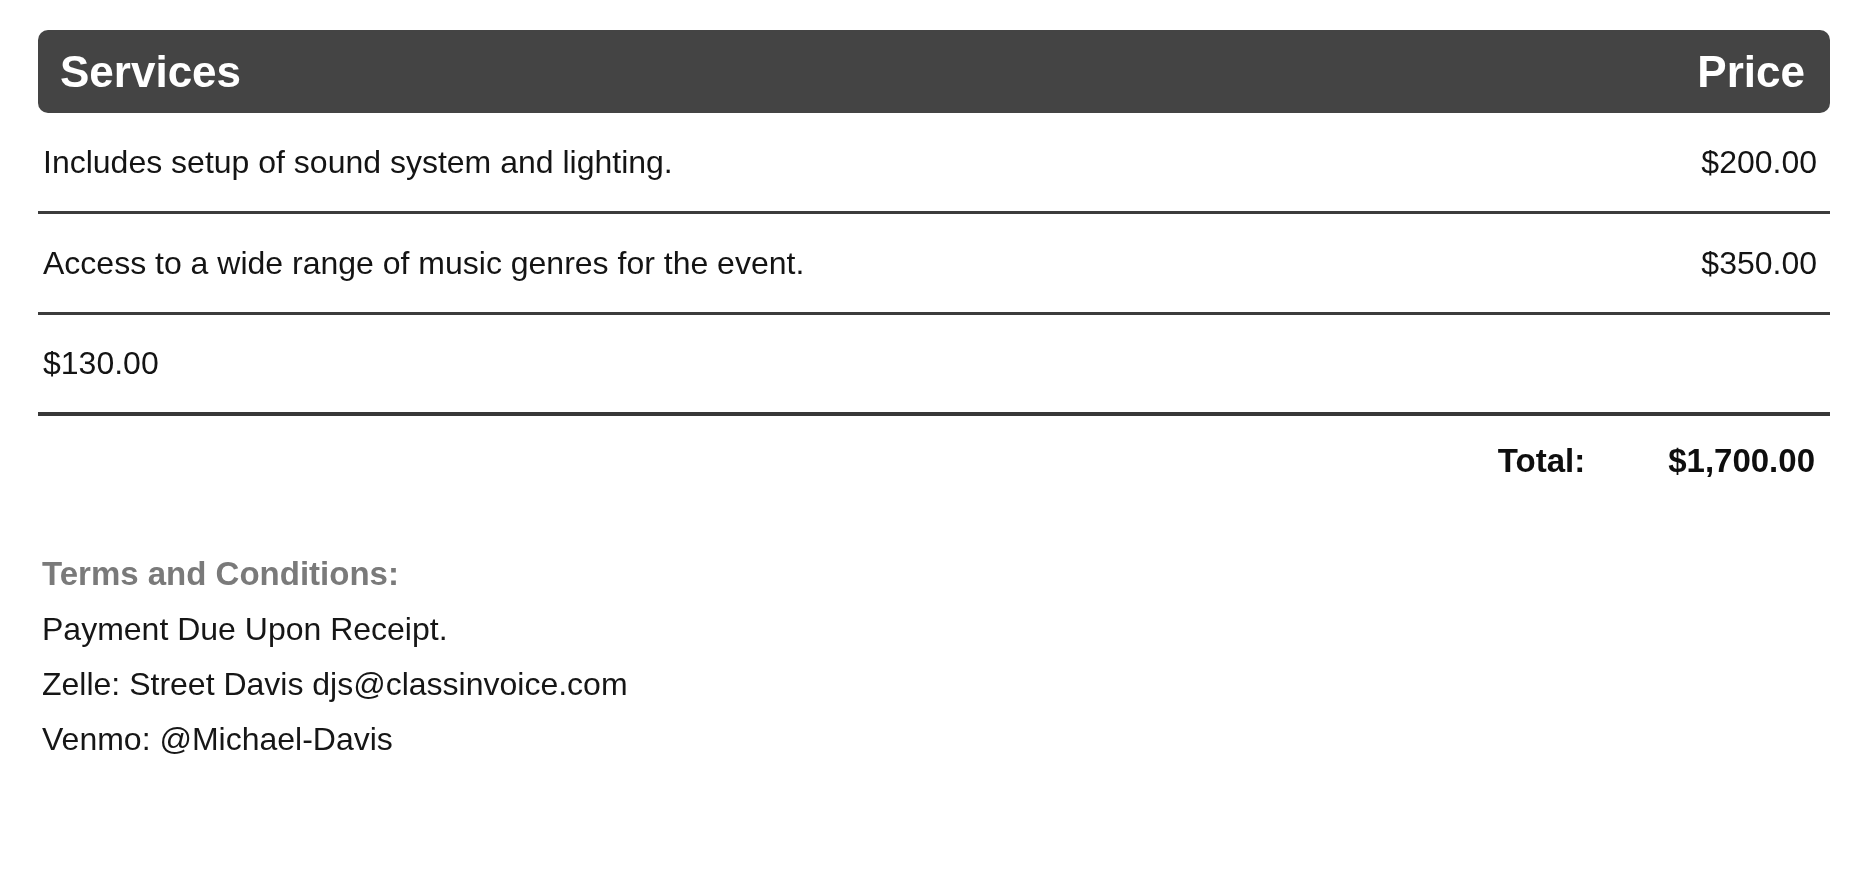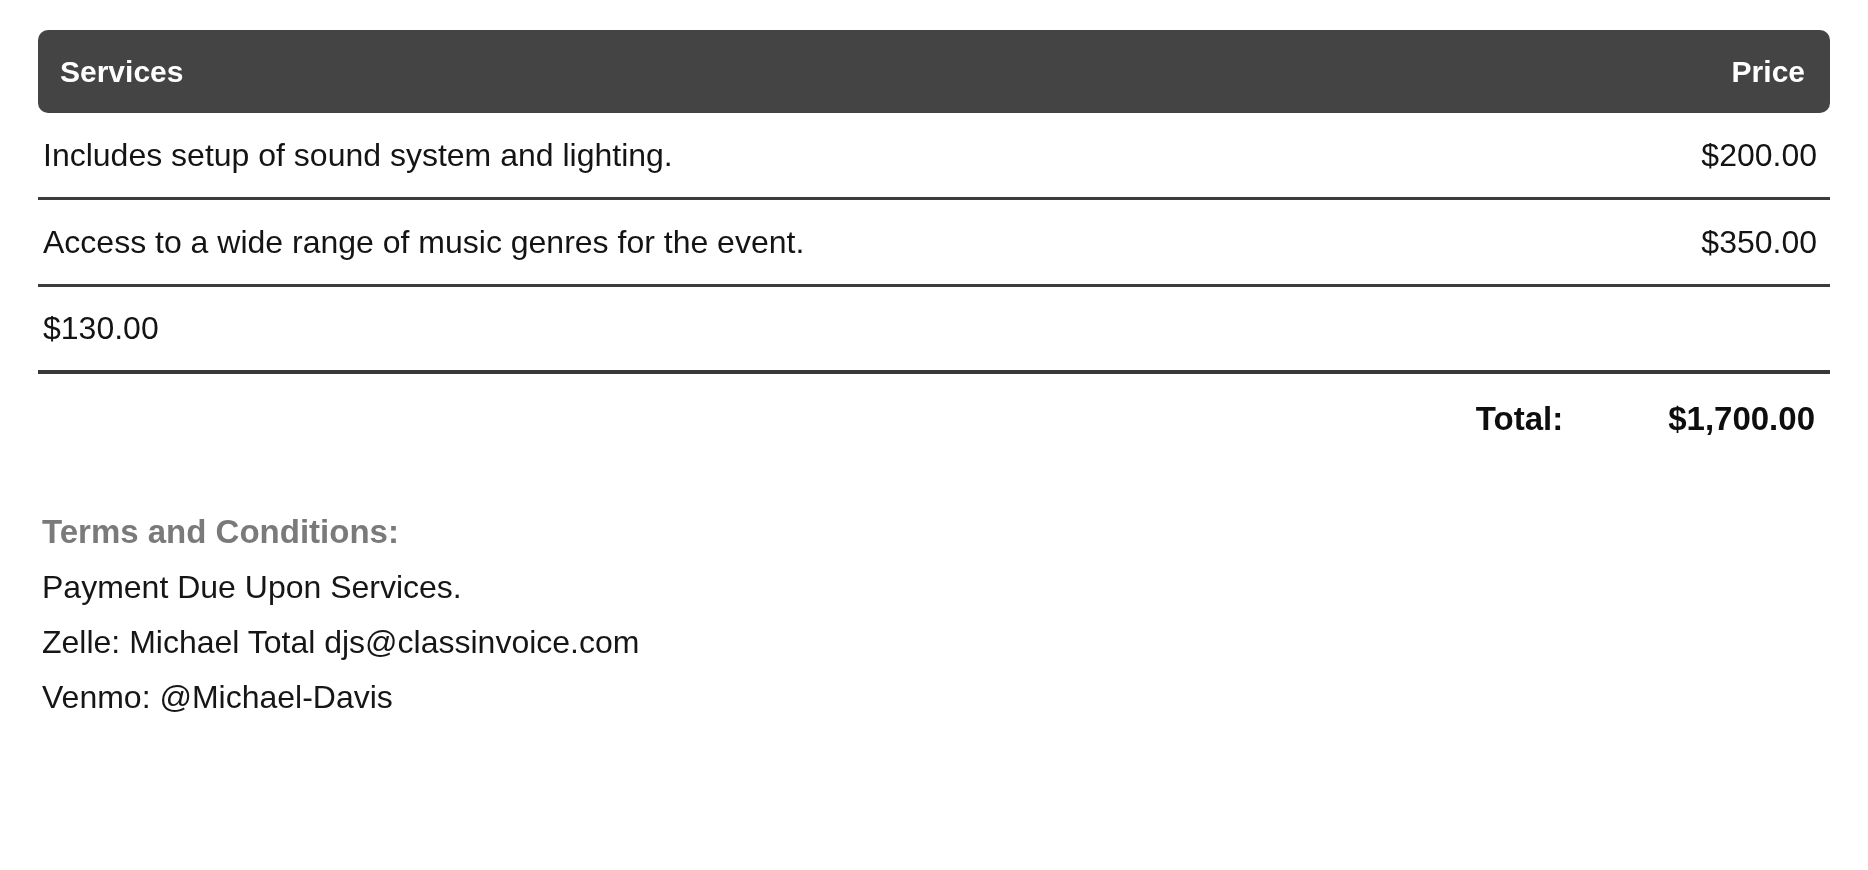--- a/index.html
+++ b/index.html
@@ -19,44 +19,44 @@
   
   .table-header {
     background: #444444;
     color: #ffffff;
     border-radius: 10px;
     height: 83px;
     display: flex;
     align-items: center;
     justify-content: space-between;
     padding: 0 25px 0 22px;
-    font-size: 30px;
+    font-size: 44px;
     font-weight: bold;
   }
   
   .service-row {
     display: flex;
     align-items: center;
     justify-content: space-between;
-    height: 87px;
+    height: 101px;
     border-bottom: 3px solid #3c3c3c;
     font-size: 32px;
     padding: 0 13px 0 5px;
     color: #141414;
   }
   .service-row.last {
     border-bottom: 4px solid #383838;
   }
   .service-price { white-space: nowrap; }
   
   .total-row {
     display: flex;
     align-items: center;
     justify-content: flex-end;
-    gap: 105px;
+    gap: 83px;
     height: 90px;
     padding-right: 15px;
     font-size: 33px;
     font-weight: bold;
     color: #0e0e0e;
   }
   
   .terms {
     margin-top: 40px;
     padding-left: 4px;
@@ -102,18 +102,18 @@
 
     <div class="total-row">
       <span>Total:</span>
       <span>$1,700.00</span>
     </div>
 
   </div>
 
   <div class="terms">
     <div class="terms-heading">Terms and Conditions:</div>
-    <div class="terms-line">Payment Due Upon Services.</div>
-    <div class="terms-line">Zelle: Michael Total djs@classinvoice.com</div>
+    <div class="terms-line">Payment Due Upon Receipt.</div>
+    <div class="terms-line">Zelle: Street Davis djs@classinvoice.com</div>
     <div class="terms-line">Venmo: @Michael-Davis</div>
   </div>
 
 </div>
 
 </body></html>

